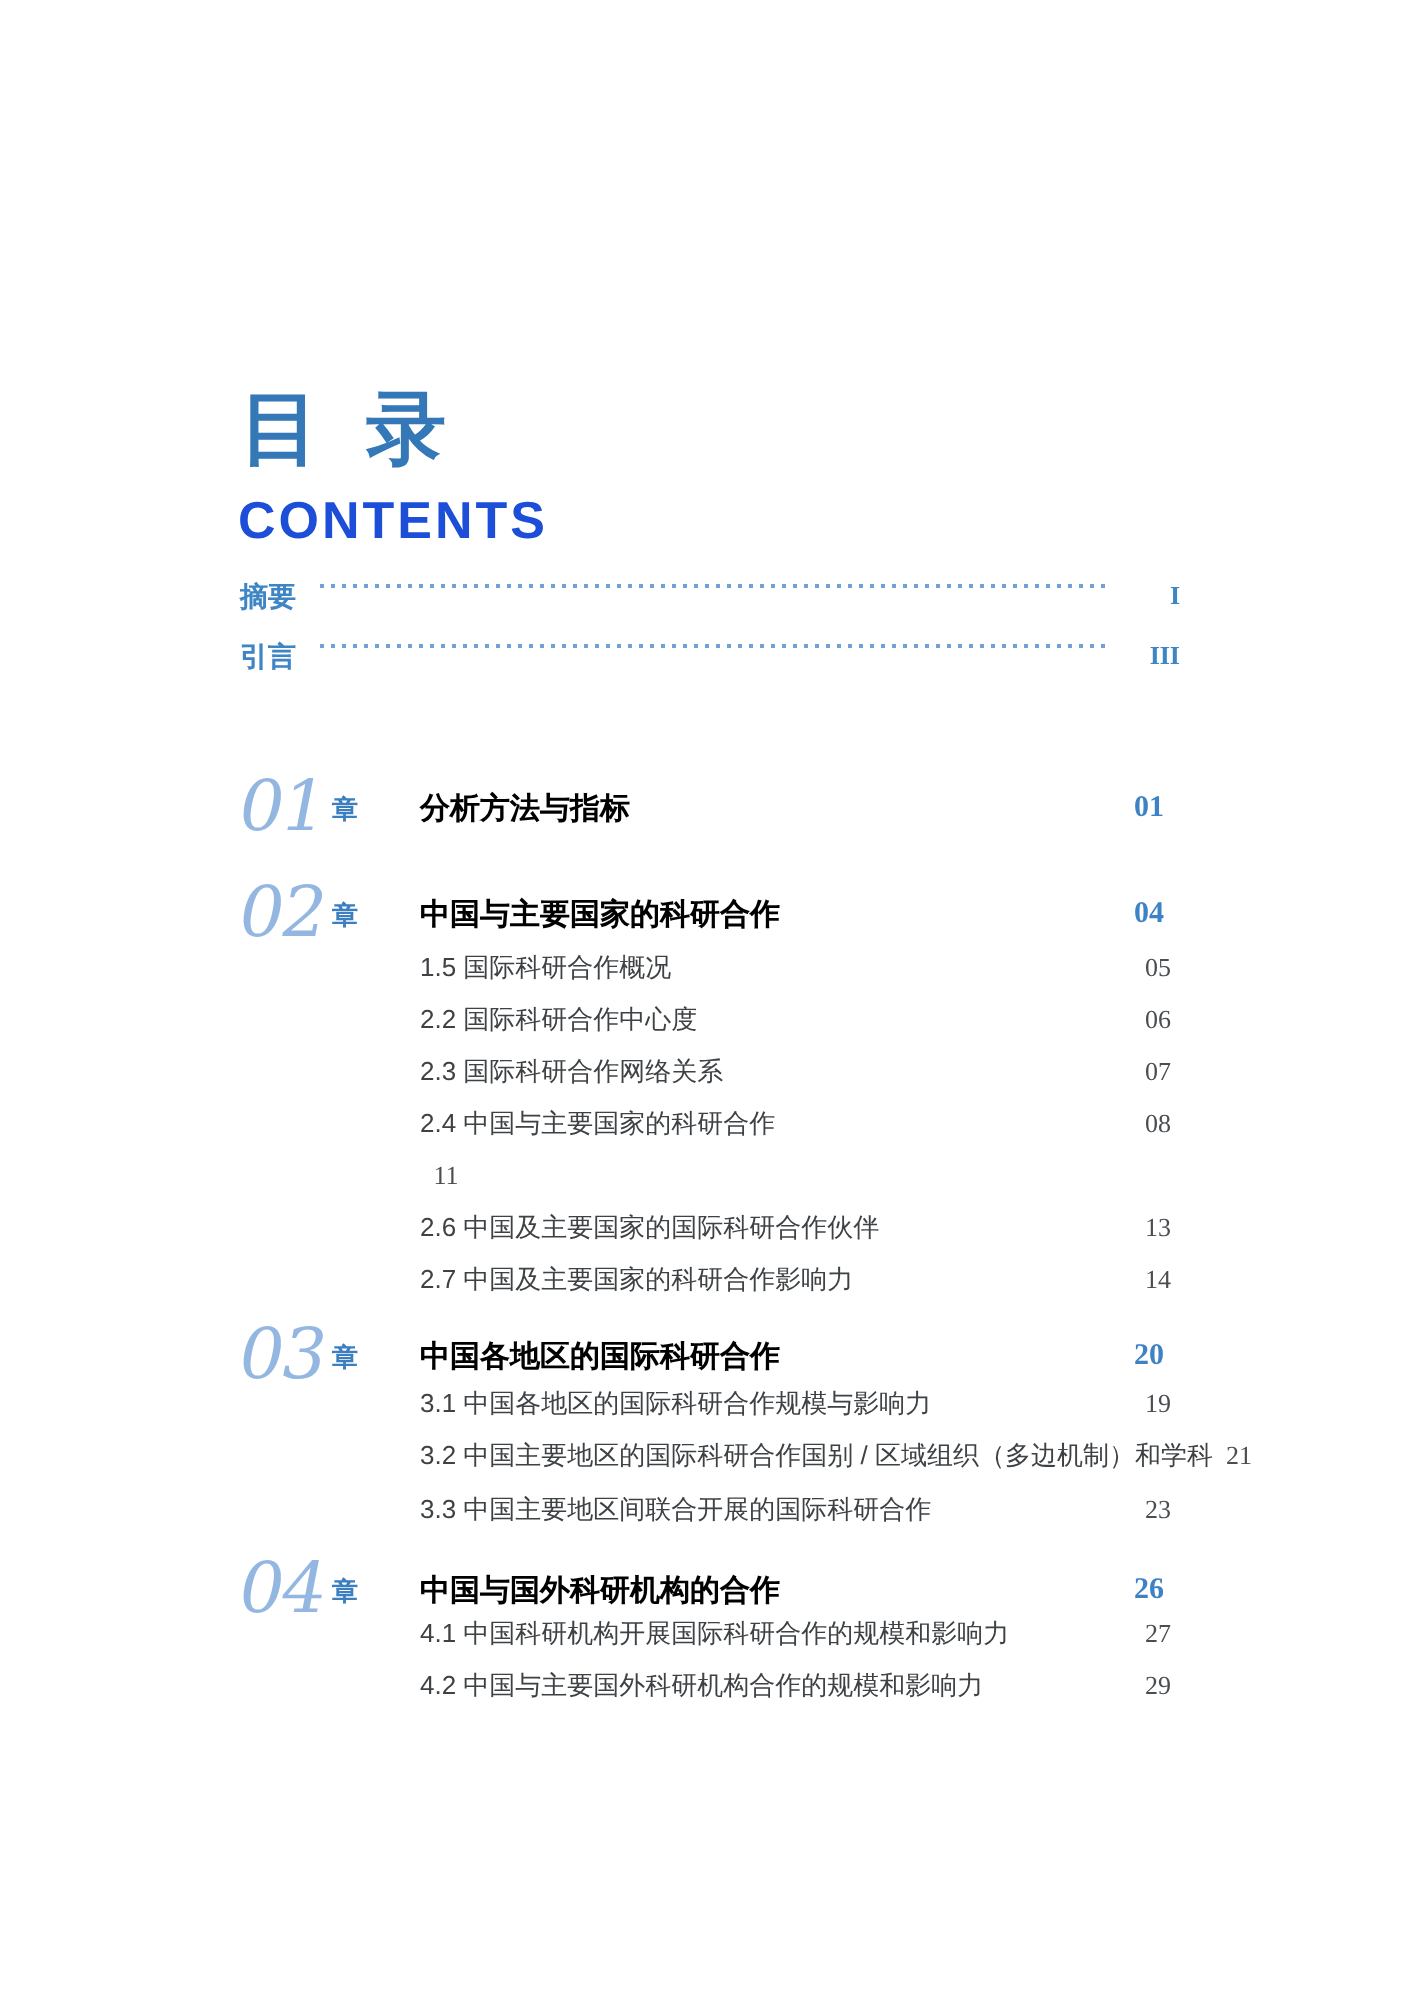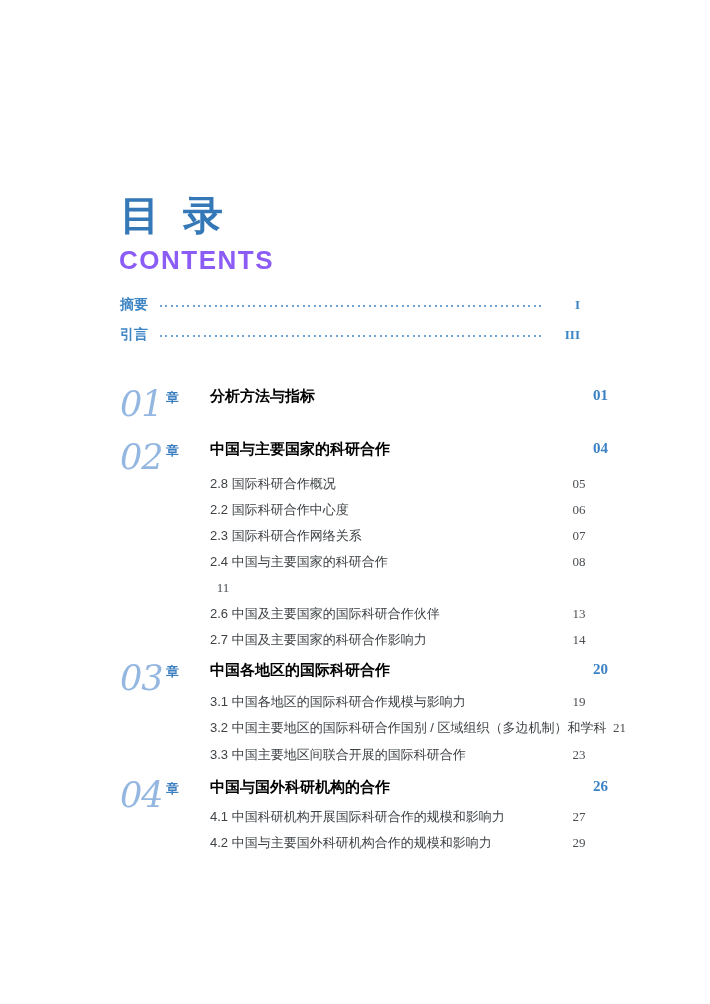--- a/index.html
+++ b/index.html
@@ -33,30 +33,30 @@
     letter-spacing:6px;
     color:var(--blue-title);
     line-height:1.1;
   }
   .title-en{
     position:absolute;
     left:119px; top:247px;
     font-size:26px;
     font-weight:bold;
     letter-spacing:1.5px;
-    color:#8b5cf6;
+    color:#1d4ed8;
     line-height:1.0;
   }
   
   .front-row{
     position:absolute;
-    left:120px; right:130px;
+    left:120px; right:120px;
     height:30px;
     display:flex;
-    align-items:center;
+    align-items:flex-start;
   }
   .front-label{
     font-size:14px;
     font-weight:bold;
     color:#3d85c4;
     white-space:nowrap;
   }
   .leader{
     flex:1;
     height:2px;
@@ -67,24 +67,24 @@
     font-family:"Liberation Serif","DejaVu Serif",serif;
     font-size:13px;
     font-weight:bold;
     color:#3d85c4;
     min-width:26px;
     text-align:right;
   }
   
   .chapter-row{
     position:absolute;
-    left:120px; right:102px;
+    left:120px; right:128px;
     height:34px;
     display:flex;
-    align-items:flex-start;
+    align-items:center;
   }
   .ch-num{
     width:46px;
     font-family:"DejaVu Serif","Liberation Serif",serif;
     font-style:italic;
     font-size:35px;
     line-height:1;
     color:var(--light-num);
     letter-spacing:-1px;
     flex:0 0 auto;
@@ -162,21 +162,21 @@
     <span class="ch-page">01</span>
   </div>
 
   <div class="chapter-row" style="top:440px">
     <span class="ch-num">02</span>
     <span class="ch-marker">章</span>
     <span class="ch-title">中国与主要国家的科研合作</span>
     <span class="ch-page">04</span>
   </div>
   <div class="sub-row" style="top:471px">
-    <span class="sub-title">2.8 国际科研合作概况</span>
+    <span class="sub-title">1.5 国际科研合作概况</span>
     <span class="sub-page">05</span>
   </div>
   <div class="sub-row" style="top:497px">
     <span class="sub-title">2.2 国际科研合作中心度</span>
     <span class="sub-page">06</span>
   </div>
   <div class="sub-row" style="top:523px">
     <span class="sub-title">2.3 国际科研合作网络关系</span>
     <span class="sub-page">07</span>
   </div>

